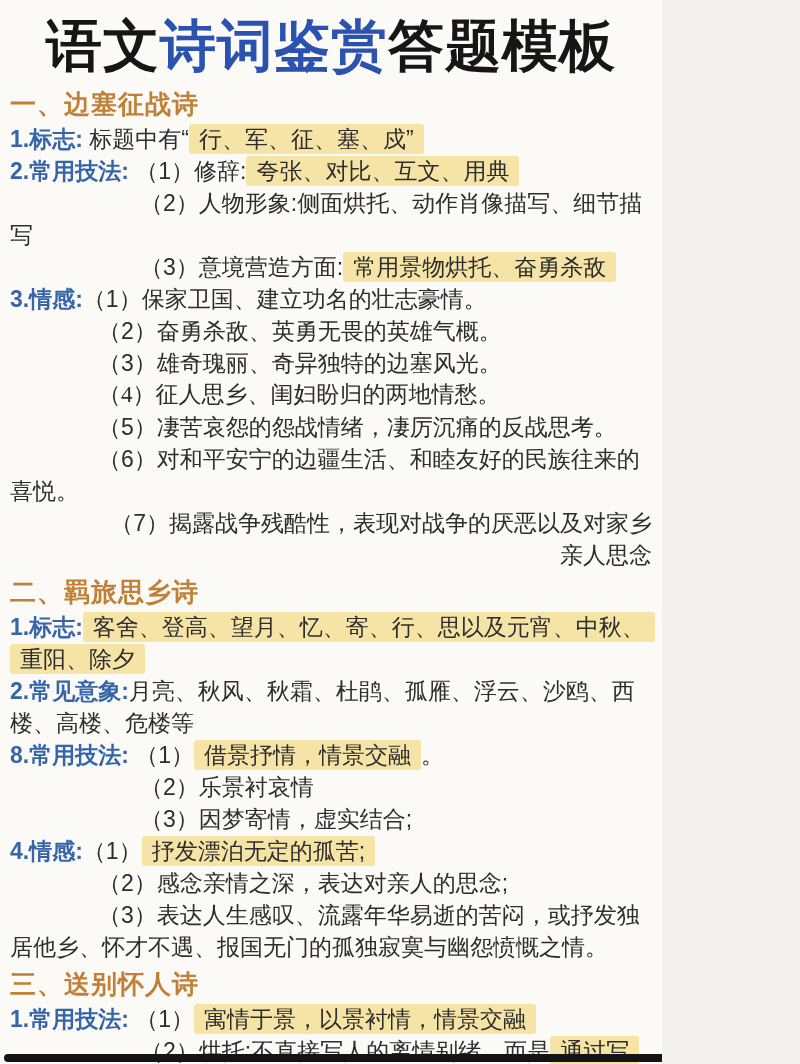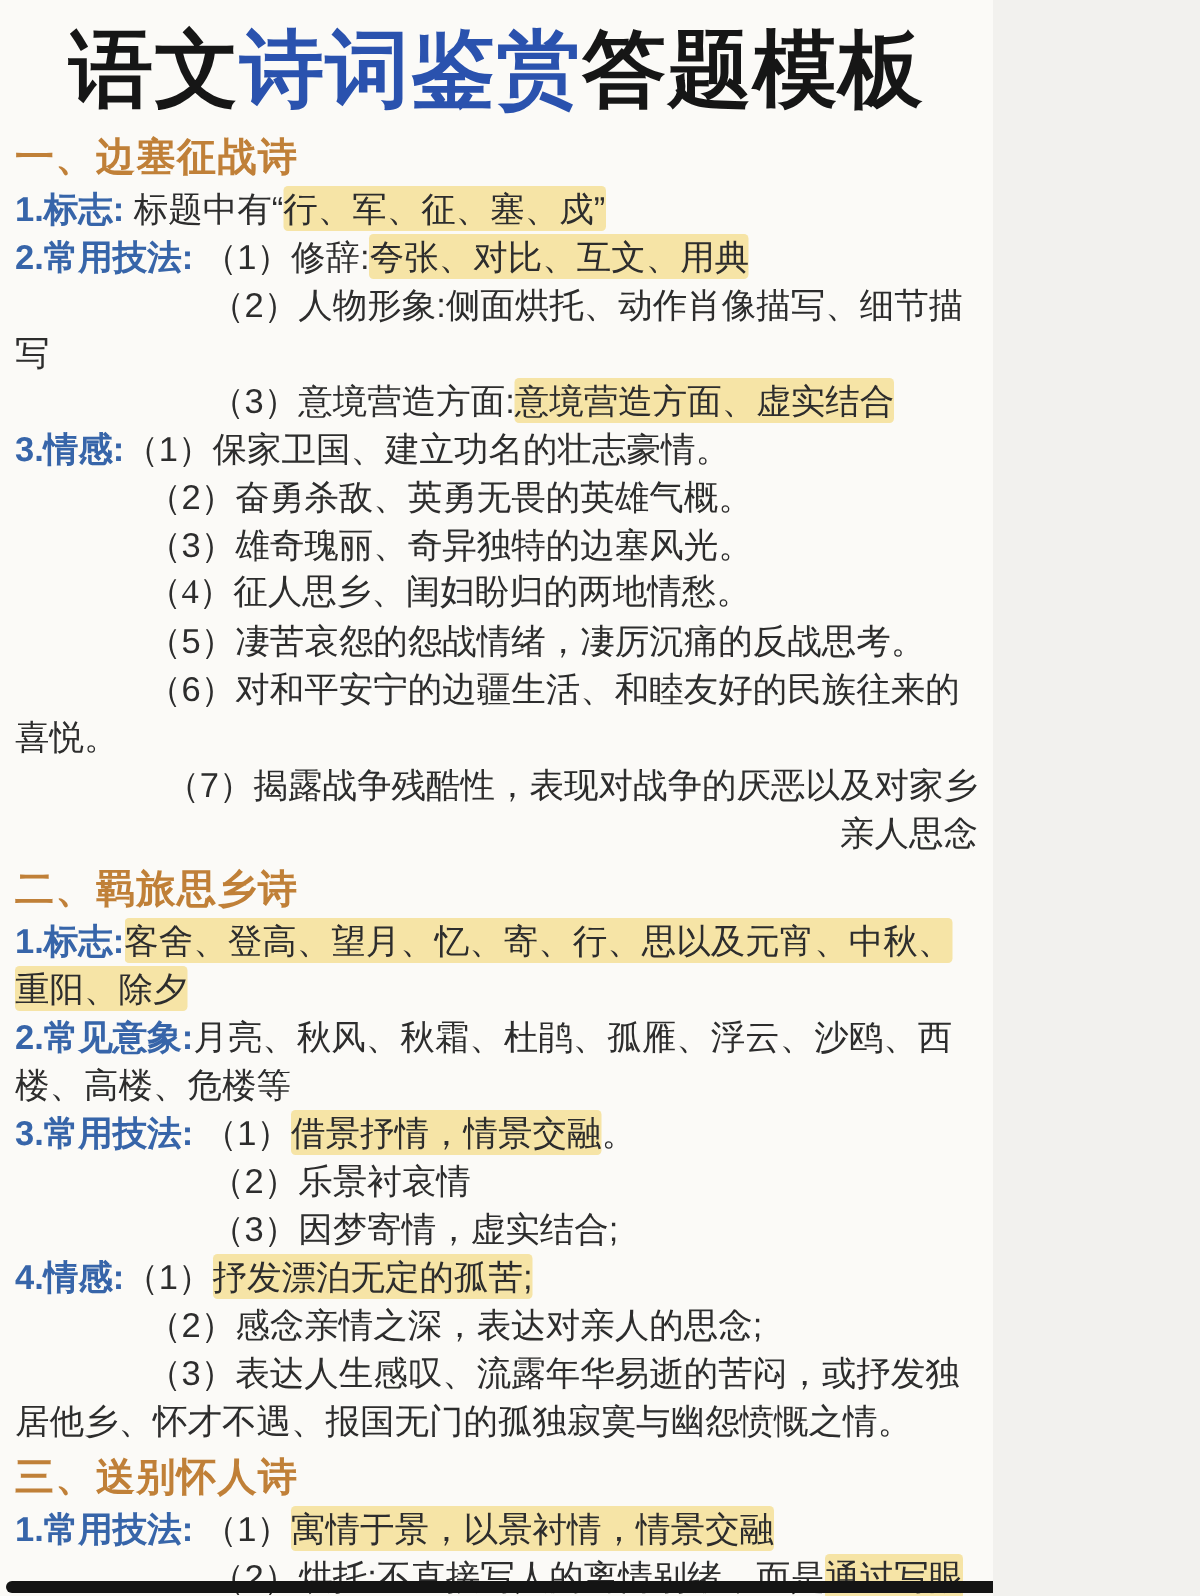--- a/index.html
+++ b/index.html
@@ -39,21 +39,21 @@
     line-height:32px;
     font-weight:500;
   }
   .lbl{
     color:var(--label,#3765A9);
     font-weight:bold;
   }
   .hl{
     background:var(--hl,#F6E4A6);
     border-radius:3px;
-    padding:2px 0;
+    padding:2px 10px;
     box-decoration-break:clone;
     -webkit-box-decoration-break:clone;
   }
   .bottom-bar{
     position:absolute;
     left:4px;right:0;bottom:2px;
     height:8px;
     background:var(--bar,#141414);
     border-radius:4px 0 0 4px;
   }
@@ -61,32 +61,32 @@
 </head>
 <body>
 
 <div class="page">
   <h1 class="title"><span class="t-dark">语文</span><span class="t-blue">诗词鉴赏</span><span class="t-dark">答题模板</span></h1>
   <div>
       <h2 class="sec">一、边塞征战诗</h2>
       <p class="line" style="text-indent: 0px;"><span class="lbl">1.标志:</span><span class="txt"> 标题中有“</span><span class="hl">行、军、征、塞、戍”</span></p>
       <p class="line" style="text-indent: 0px;"><span class="lbl">2.常用技法:</span><span class="txt"> （1）修辞:</span><span class="hl">夸张、对比、互文、用典</span></p>
       <p class="line" style="text-indent: 130px;"><span class="txt">（2）人物形象:侧面烘托、动作肖像描写、细节描写</span></p>
-      <p class="line" style="text-indent: 130px;"><span class="txt">（3）意境营造方面:</span><span class="hl">意境营造方面、虚实结合</span></p>
+      <p class="line" style="text-indent: 130px;"><span class="txt">（3）意境营造方面:</span><span class="hl">常用景物烘托、奋勇杀敌</span></p>
       <p class="line" style="text-indent: 0px;"><span class="lbl">3.情感:</span><span class="txt">（1）保家卫国、建立功名的壮志豪情。</span></p>
       <p class="line" style="text-indent: 88px;"><span class="txt">（2）奋勇杀敌、英勇无畏的英雄气概。</span></p>
       <p class="line" style="text-indent: 88px;"><span class="txt">（3）雄奇瑰丽、奇异独特的边塞风光。</span></p>
       <p class="line" style="text-indent: 88px; font-family: Liberation Serif, serif;"><span class="txt">（4）征人思乡、闺妇盼归的两地情愁。</span></p>
       <p class="line" style="text-indent: 88px;"><span class="txt">（5）凄苦哀怨的怨战情绪，凄厉沉痛的反战思考。</span></p>
       <p class="line" style="text-indent: 88px;"><span class="txt">（6）对和平安宁的边疆生活、和睦友好的民族往来的喜悦。</span></p>
       <p class="line" style="text-indent: 88px; text-align: right;"><span class="txt">（7）揭露战争残酷性，表现对战争的厌恶以及对家乡亲人思念</span></p>
       <h2 class="sec">二、羁旅思乡诗</h2>
       <p class="line" style="text-indent: 0px;"><span class="lbl">1.标志:</span><span class="hl">客舍、登高、望月、忆、寄、行、思以及元宵、中秋、重阳、除夕</span></p>
       <p class="line" style="text-indent: 0px;"><span class="lbl">2.常见意象:</span><span class="txt">月亮、秋风、秋霜、杜鹃、孤雁、浮云、沙鸥、西楼、高楼、危楼等</span></p>
-      <p class="line" style="text-indent: 0px;"><span class="lbl">3.常用技法:</span><span class="txt"> （1）</span><span class="hl">借景抒情，情景交融</span><span class="txt">。</span></p>
+      <p class="line" style="text-indent: 0px;"><span class="lbl">8.常用技法:</span><span class="txt"> （1）</span><span class="hl">借景抒情，情景交融</span><span class="txt">。</span></p>
       <p class="line" style="text-indent: 130px;"><span class="txt">（2）乐景衬哀情</span></p>
       <p class="line" style="text-indent: 130px;"><span class="txt">（3）因梦寄情，虚实结合;</span></p>
       <p class="line" style="text-indent: 0px;"><span class="lbl">4.情感:</span><span class="txt">（1）</span><span class="hl">抒发漂泊无定的孤苦;</span></p>
       <p class="line" style="text-indent: 88px;"><span class="txt">（2）感念亲情之深，表达对亲人的思念;</span></p>
       <p class="line" style="text-indent: 88px;"><span class="txt">（3）表达人生感叹、流露年华易逝的苦闷，或抒发独居他乡、怀才不遇、报国无门的孤独寂寞与幽怨愤慨之情。</span></p>
       <h2 class="sec">三、送别怀人诗</h2>
       <p class="line" style="text-indent: 0px;"><span class="lbl">1.常用技法:</span><span class="txt"> （1）</span><span class="hl">寓情于景，以景衬情，情景交融</span></p>
       <p class="line" style="text-indent: 130px;"><span class="txt">（2）烘托:不直接写人的离情别绪，而是</span><span class="hl">通过写眼中物有伤离之意来烘托人的伤离之深。</span></p>
     </div>
   <div class="bottom-bar"></div>

